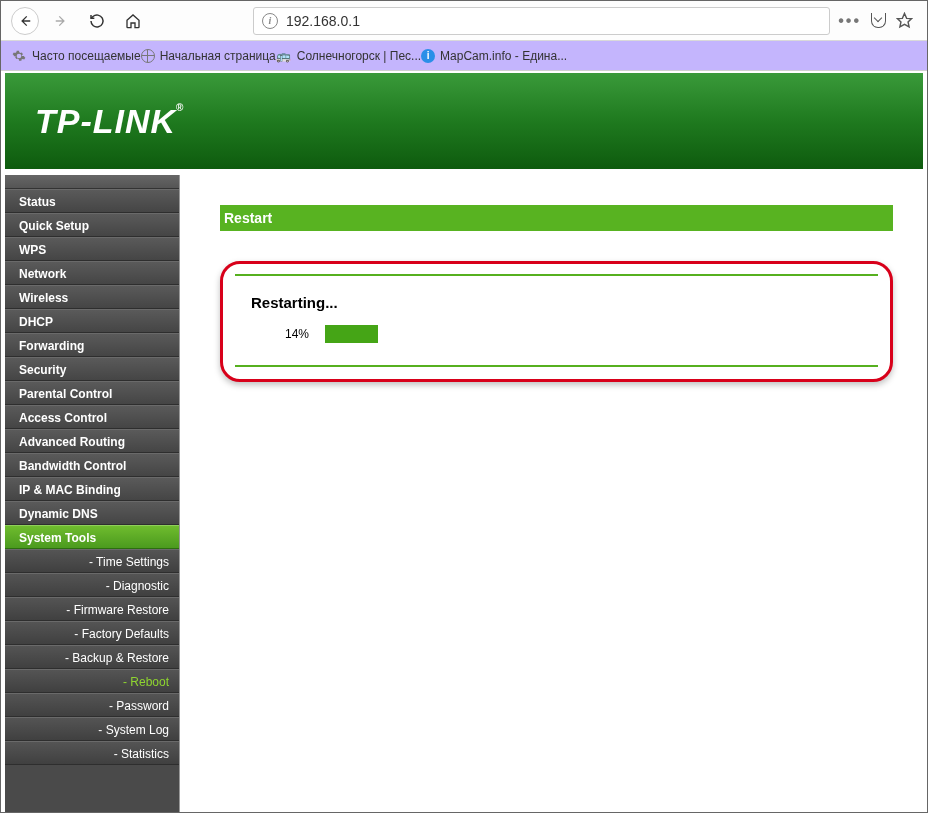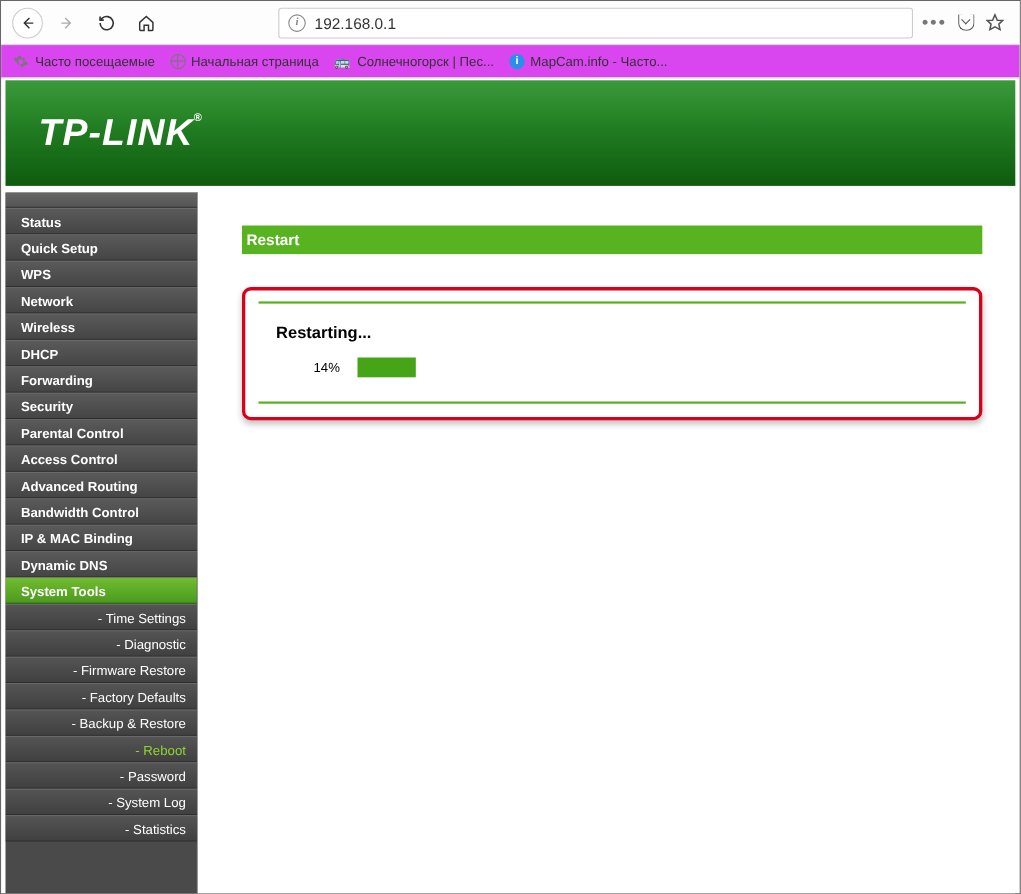--- a/index.html
+++ b/index.html
@@ -52,23 +52,22 @@
   .address-bar .url { color: #333; font-size: 14px; }
   .toolbar-right { display: flex; align-items: center; gap: 10px; color: #555; font-size: 16px; padding-right:4px;}
   .pocket-icon { width:15px; height:15px; border:1.7px solid #555; border-top:none; border-radius:0 0 7px 7px; position:relative; }
   .pocket-icon::after { content:""; position:absolute; left:3px; top:2px; width:5px; height:5px; border-right:1.7px solid #555; border-bottom:1.7px solid #555; transform:rotate(45deg);}
   .star-icon svg { display:block; }
 
   .bookmarks-bar {
     height: 30px;
     display: flex; align-items: center;
     padding: 0 10px;
-    gap: 14px;
     border-bottom: 1px solid #d0d0d0;
-    background: #d946ef;
+    background: #c4b5fd;
     color: #333;
   }
   .bookmark { display: flex; align-items: center; gap: 5px; cursor: pointer; font-size: 12px; }
   .bm-icon { width: 16px; height: 16px; display:flex; align-items:center; justify-content:center; }
   .bm-icon.gear svg { display:block; }
   .bm-icon.globe { border:1.2px solid #777; border-radius:50%; width:14px; height:14px; position:relative; }
   .bm-icon.globe::before { content:""; position:absolute; left:0; right:0; top:5px; height:1px; background:#777;}
   .bm-icon.globe::after { content:""; position:absolute; top:0; bottom:0; left:5px; width:1px; background:#777;}
   .bm-icon.van { font-size:12px; }
   .bm-icon.blue { width:14px; height:14px; background:#2a8fe8; border-radius:50%; color:#fff; font-size:10px; font-weight:bold; display:flex; align-items:center; justify-content:center; }
@@ -146,21 +145,21 @@
     background: #58b321;
     color: #fff;
     font-weight: bold;
     font-size: 14px;
     padding: 5px 4px;
     margin-bottom: 30px;
   }
   .callout {
     position: relative;
     border: 3px solid #d8001a;
-    border-radius: 8px;
+    border-radius: 20px;
     padding: 16px 22px 26px 22px;
     box-shadow: 0 3px 6px rgba(0,0,0,0.25);
     background: #fff;
   }
   .callout .divider-top { height:2px; background:#56b01f; margin: -6px -10px 18px -10px;}
   .callout .divider-bot { height:2px; background:#56b01f; margin: 22px -10px -14px -10px;}
   .restart-label {
     font-size: 15px;
     font-weight: bold;
     color: #000;
@@ -234,21 +233,21 @@
   <div class="bookmark">
     <span class="bm-icon globe"></span>
     <span>Начальная страница</span>
   </div>
   <div class="bookmark">
     <span class="bm-icon van">🚌</span>
     <span>Солнечногорск | Пес...</span>
   </div>
   <div class="bookmark">
     <span class="bm-icon blue">i</span>
-    <span>MapCam.info - Часто...</span>
+    <span>MapCam.info - Едина...</span>
   </div>
 </div>
 
 <div class="router-wrap">
   <div class="router-header">
     <span class="logo">
       <span>TP-LINK</span><sup>®</sup>
     </span>
   </div>
 

